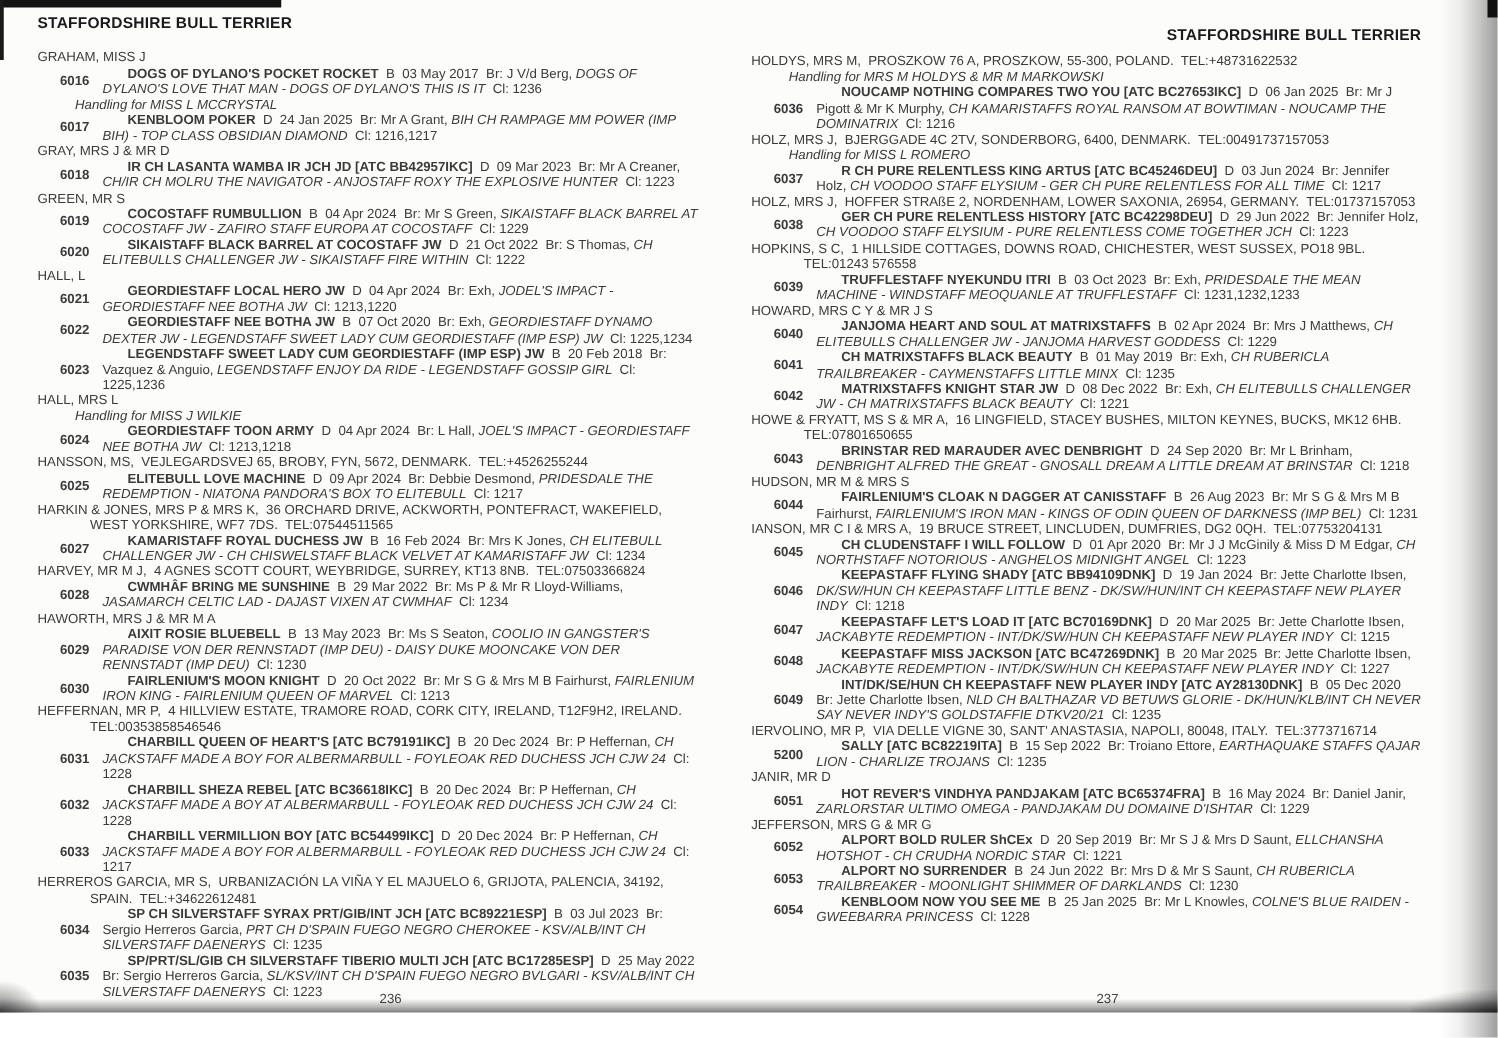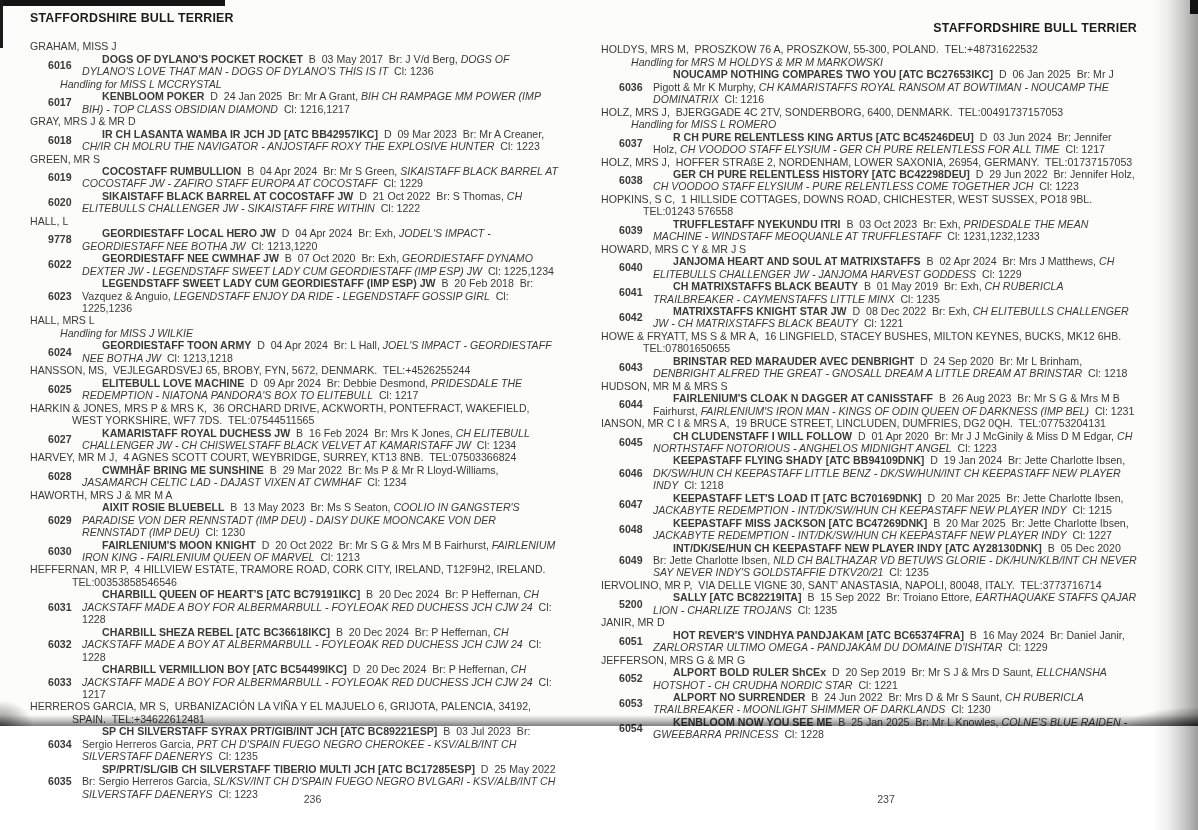--- a/index.html
+++ b/index.html
@@ -1,21 +1,21 @@
 <!DOCTYPE html>
 <html><head>
 <meta charset="utf-8">
 <style>
   html,body{margin:0;padding:0;}
   body{
     width:1198px;height:830px;overflow:hidden;
     background:#ffffff;
     font-family:"Liberation Sans", sans-serif;
   }
-  .spread{position:relative;width:1198px;height:726px;background:#fcfcfb;}
+  .spread{position:relative;width:1198px;height:810px;background:#fcfcfb;}
   .page{position:absolute;top:12px;height:806px;font-size:10.6px;line-height:12.45px;color:#3a3a3a;}
   .page.left{left:30px;width:531px;}
   .page.right{left:601px;width:536px;}
   .page-header{font-weight:bold;font-size:12.4px;color:#1b1b1b;letter-spacing:0.2px;}
   .page.left  .page-header{margin-bottom:16px;}
   .page.right .page-header{text-align:right;padding-top:10px;margin-bottom:9px;}
   .owner{padding-left:42px;text-indent:-42px;white-space:pre-wrap;}
   .handler{padding-left:30px;white-space:pre-wrap;font-style:italic;}
   .entry{display:flex;align-items:center;}
   .enum{flex:0 0 34px;margin-left:18px;font-weight:700;}
@@ -63,26 +63,26 @@
         <div class="entry">
           <span class="enum">6019</span>
           <span class="ebody"><span class="b">COCOSTAFF RUMBULLION</span><span class="r">  B  04 Apr 2024  Br: Mr S Green, </span><span class="i">SIKAISTAFF BLACK BARREL AT COCOSTAFF JW - ZAFIRO STAFF EUROPA AT COCOSTAFF</span><span class="r">  Cl: 1229</span></span>
         </div>
         <div class="entry">
           <span class="enum">6020</span>
           <span class="ebody"><span class="b">SIKAISTAFF BLACK BARREL AT COCOSTAFF JW</span><span class="r">  D  21 Oct 2022  Br: S Thomas, </span><span class="i">CH ELITEBULLS CHALLENGER JW - SIKAISTAFF FIRE WITHIN</span><span class="r">  Cl: 1222</span></span>
         </div>
         <div class="owner">HALL, L</div>
         <div class="entry">
-          <span class="enum">9778</span>
+          <span class="enum">6021</span>
           <span class="ebody"><span class="b">GEORDIESTAFF LOCAL HERO JW</span><span class="r">  D  04 Apr 2024  Br: Exh, </span><span class="i">JODEL'S IMPACT - GEORDIESTAFF NEE BOTHA JW</span><span class="r">  Cl: 1213,1220</span></span>
         </div>
         <div class="entry">
           <span class="enum">6022</span>
-          <span class="ebody"><span class="b">GEORDIESTAFF NEE CWMHAF JW</span><span class="r">  B  07 Oct 2020  Br: Exh, </span><span class="i">GEORDIESTAFF DYNAMO DEXTER JW - LEGENDSTAFF SWEET LADY CUM GEORDIESTAFF (IMP ESP) JW</span><span class="r">  Cl: 1225,1234</span></span>
+          <span class="ebody"><span class="b">GEORDIESTAFF NEE BOTHA JW</span><span class="r">  B  07 Oct 2020  Br: Exh, </span><span class="i">GEORDIESTAFF DYNAMO DEXTER JW - LEGENDSTAFF SWEET LADY CUM GEORDIESTAFF (IMP ESP) JW</span><span class="r">  Cl: 1225,1234</span></span>
         </div>
         <div class="entry">
           <span class="enum">6023</span>
           <span class="ebody"><span class="b">LEGENDSTAFF SWEET LADY CUM GEORDIESTAFF (IMP ESP) JW</span><span class="r">  B  20 Feb 2018  Br: Vazquez &amp; Anguio, </span><span class="i">LEGENDSTAFF ENJOY DA RIDE - LEGENDSTAFF GOSSIP GIRL</span><span class="r">  Cl: 1225,1236</span></span>
         </div>
         <div class="owner">HALL, MRS L</div>
         <div class="handler">Handling for MISS J WILKIE</div>
         <div class="entry">
           <span class="enum">6024</span>
           <span class="ebody"><span class="b">GEORDIESTAFF TOON ARMY</span><span class="r">  D  04 Apr 2024  Br: L Hall, </span><span class="i">JOEL'S IMPACT - GEORDIESTAFF NEE BOTHA JW</span><span class="r">  Cl: 1213,1218</span></span>

